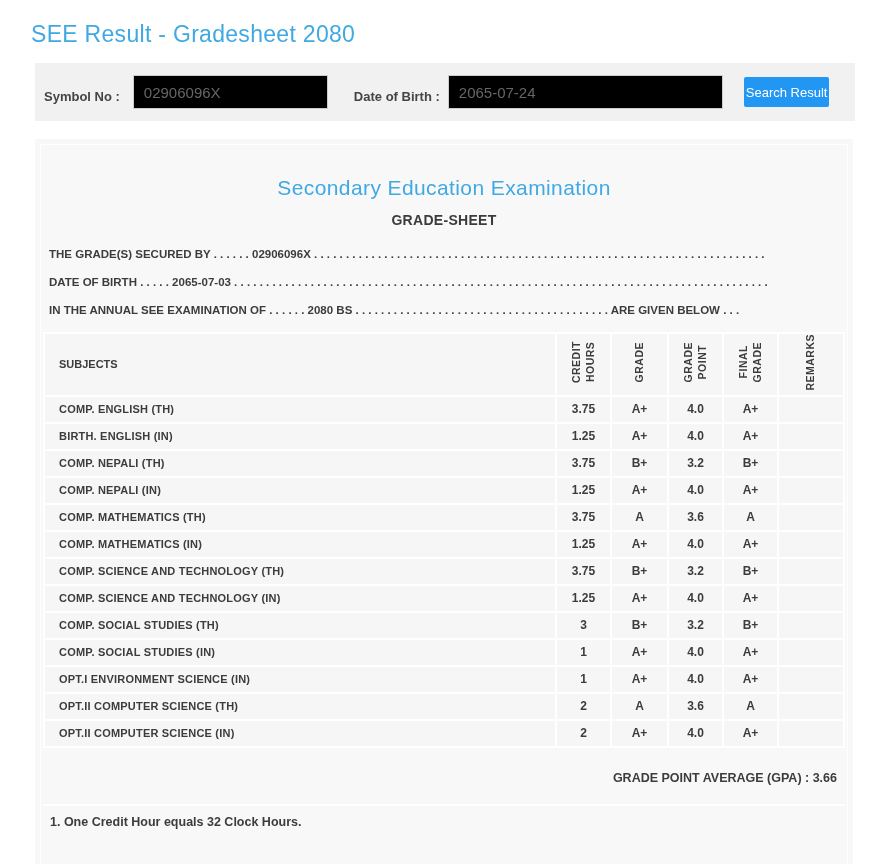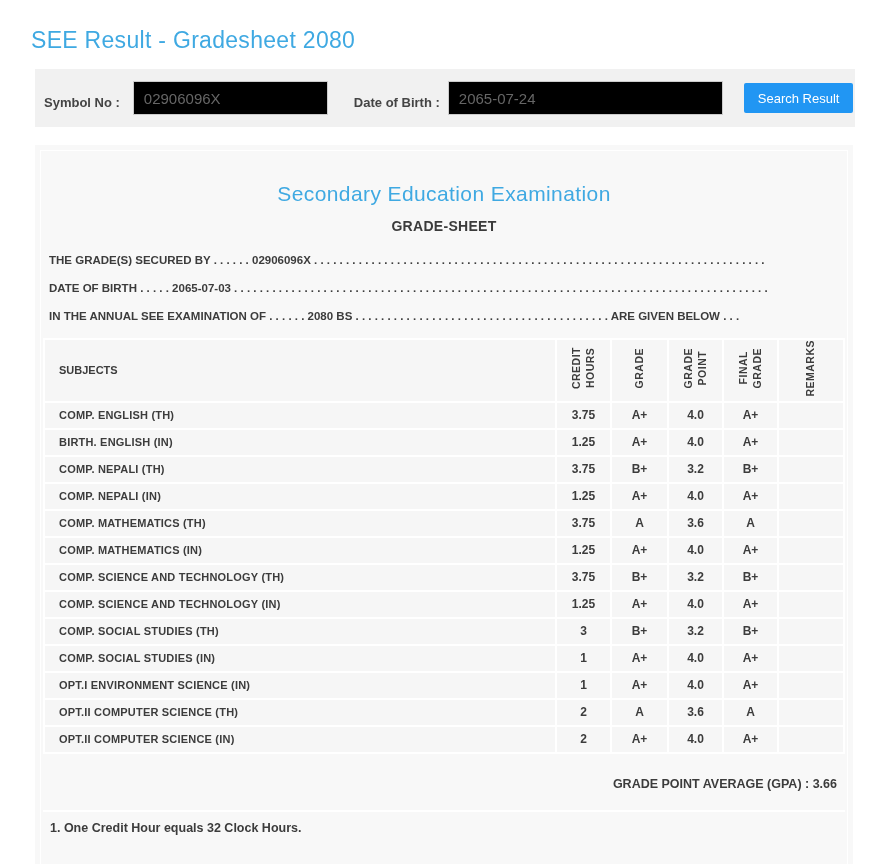--- a/index.html
+++ b/index.html
@@ -1,39 +1,39 @@
 <!DOCTYPE html>
 <html><head>
 <meta charset="utf-8">
 <style>
   * { box-sizing: border-box; margin: 0; padding: 0; }
   html, body { width: 873px; height: 864px; overflow: hidden; background: #fff;
     font-family: "Liberation Sans", "DejaVu Sans", sans-serif; }
 
   .page-title {
-    margin: 27px 0 0 31px;
+    margin: 21px 0 0 31px;
     font-size: 23px; font-weight: 400; color: #3fa9e2; letter-spacing: 0.3px;
   }
 
   
   .search-bar {
     margin: 15px 18px 0 35px; width: 820px; height: 58px;
     background: #f1f1f1; display: flex; align-items: center;
   }
   .search-bar label { font-size: 13px; font-weight: bold; color: #444; white-space: nowrap; margin-top: 8px; }
   .lbl-symbol { margin-left: 9px; }
   .lbl-dob { margin-left: 26px; }
   .search-bar input {
     height: 34px; border: 1px solid #ccc; background: #000000;
     font-family: inherit; font-size: 15px; color: #666; padding: 0 10px; outline: none;
   }
   .inp-symbol { width: 195px; margin-left: 13px; }
   .inp-dob { width: 275px; margin-left: 8px; }
   .btn-search {
-    margin-left: 21px; height: 30px; padding: 0 14px;
+    margin-left: 21px; height: 30px; padding: 0 2px;
     background: #2196f3; color: #fff; border: none; border-radius: 2px;
     font-family: inherit; font-size: 13px; cursor: pointer;
   }
 
   
   .result-panel {
     margin: 18px 18px 0 35px; width: 818px; height: 760px;
     background: #f8f8f8; padding: 5px;
   }
   .panel-inner { border: 1px solid #fff; height: 100%; padding: 0 2px; }

